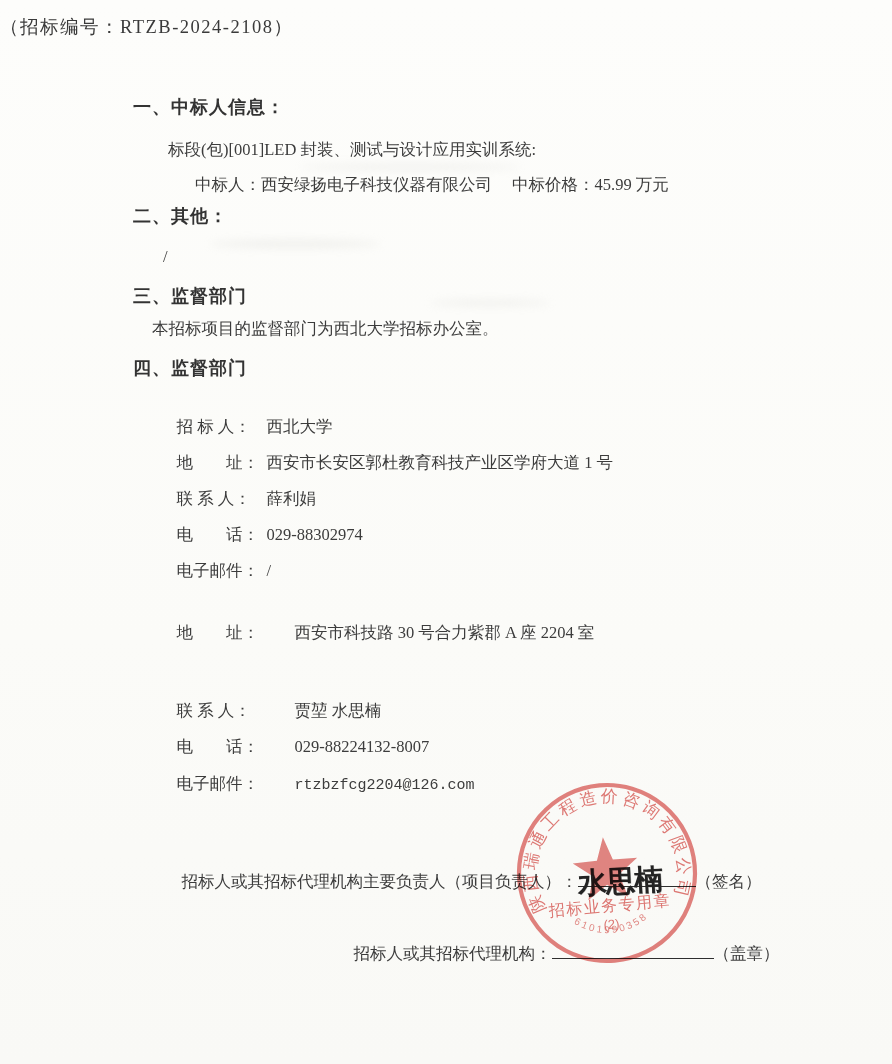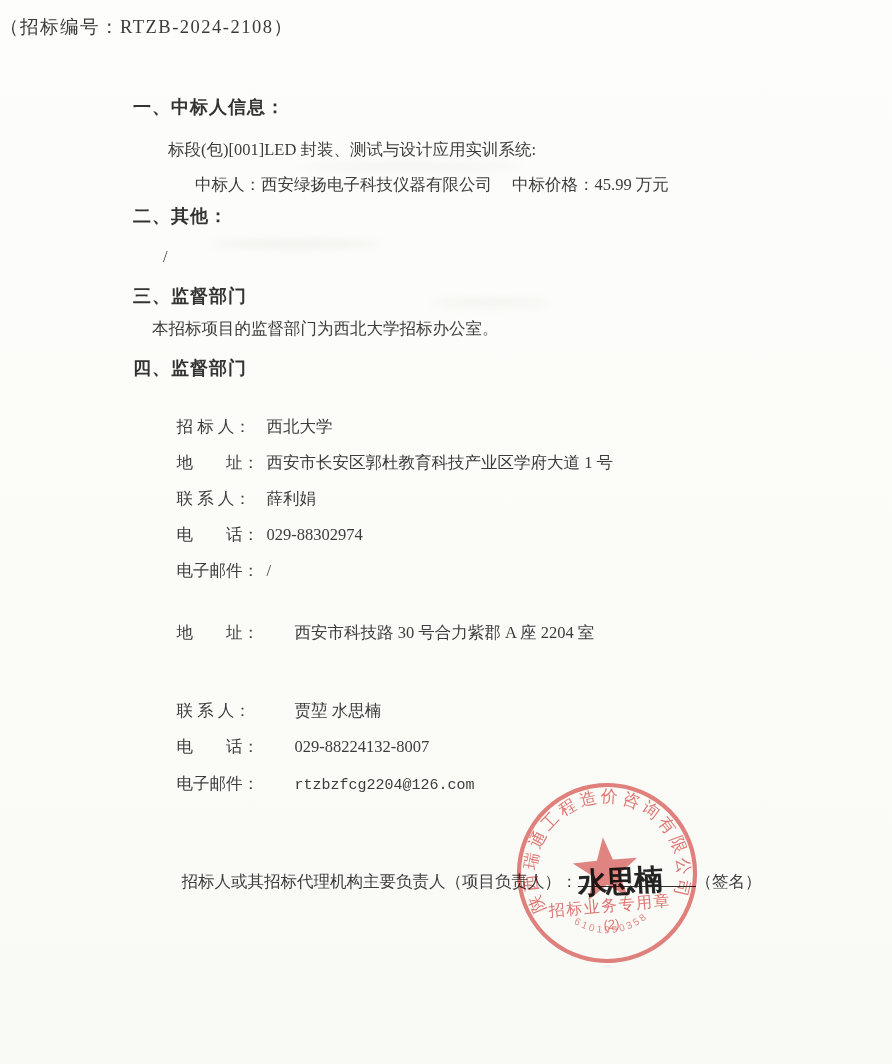--- a/index.html
+++ b/index.html
@@ -120,20 +120,23 @@
     <span class="lbl lblB">电　　话：</span><span>029-88224132-8007</span>
   </div>
   <div class="abs body" style="left:160px;top:751px;">
     <span class="lbl lblB">电子邮件：</span><span class="mono">rtzbzfcg2204@126.com</span>
   </div>
 
   <div class="abs body" style="left:165px;top:848px;">
     <span>招标人或其招标代理机构主要负责人（项目负责人）：</span><span class="sig-line"><span class="handwriting">水思楠</span></span><span>（签名）</span>
   </div>
 
+  <div class="abs body" style="left:337px;top:920px;">
+    <span>招标人或其招标代理机构：</span><span class="sig-line seal-line"></span><span>（盖章）</span>
+  </div>
 
   <svg class="stamp" viewBox="0 0 190 190">
     <circle cx="95" cy="95" r="88" fill="none" stroke="#d9534f" stroke-width="4.2" opacity="0.8"></circle>
     <path id="arcTop" d="M 33.5,130.5 A 71,71 0 1 1 156.5,130.5" fill="none"></path>
     <text font-size="17" fill="#d9534f" opacity="0.85" letter-spacing="3.5">
       <textPath href="#arcTop" startOffset="50%" text-anchor="middle">陕西瑞通工程造价咨询有限公司</textPath>
     </text>
     <polygon points="94,59 102,82 126.3,82.5 106.9,97.2 114,120.5 94,106.6 74,120.5 81.1,97.2 61.7,82.5 86,82" fill="#d9534f" opacity="0.78"></polygon>
     <text x="95" y="133" text-anchor="middle" font-size="16" fill="#d9534f" opacity="0.88" letter-spacing="1.5">招标业务专用章</text>
     <text x="95" y="151" text-anchor="middle" font-size="13" fill="#d9534f" opacity="0.85">(2)</text>

